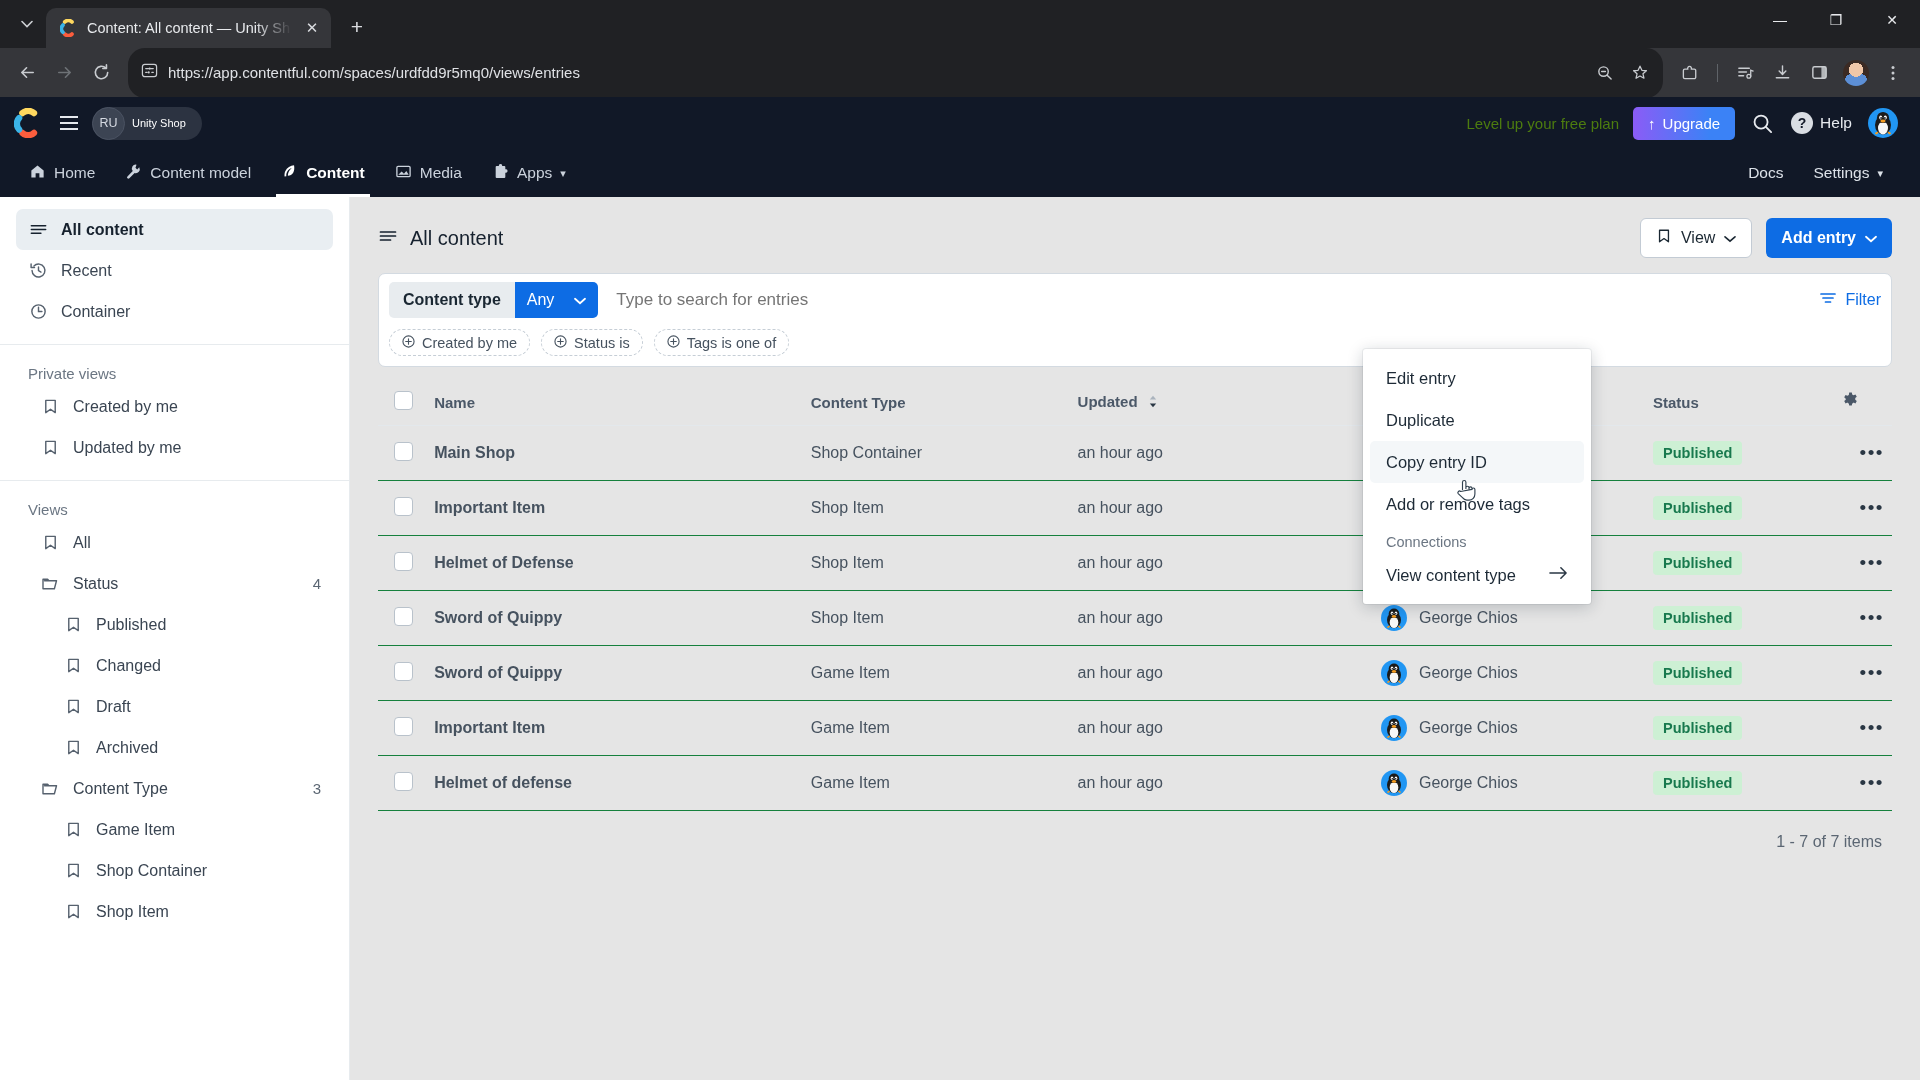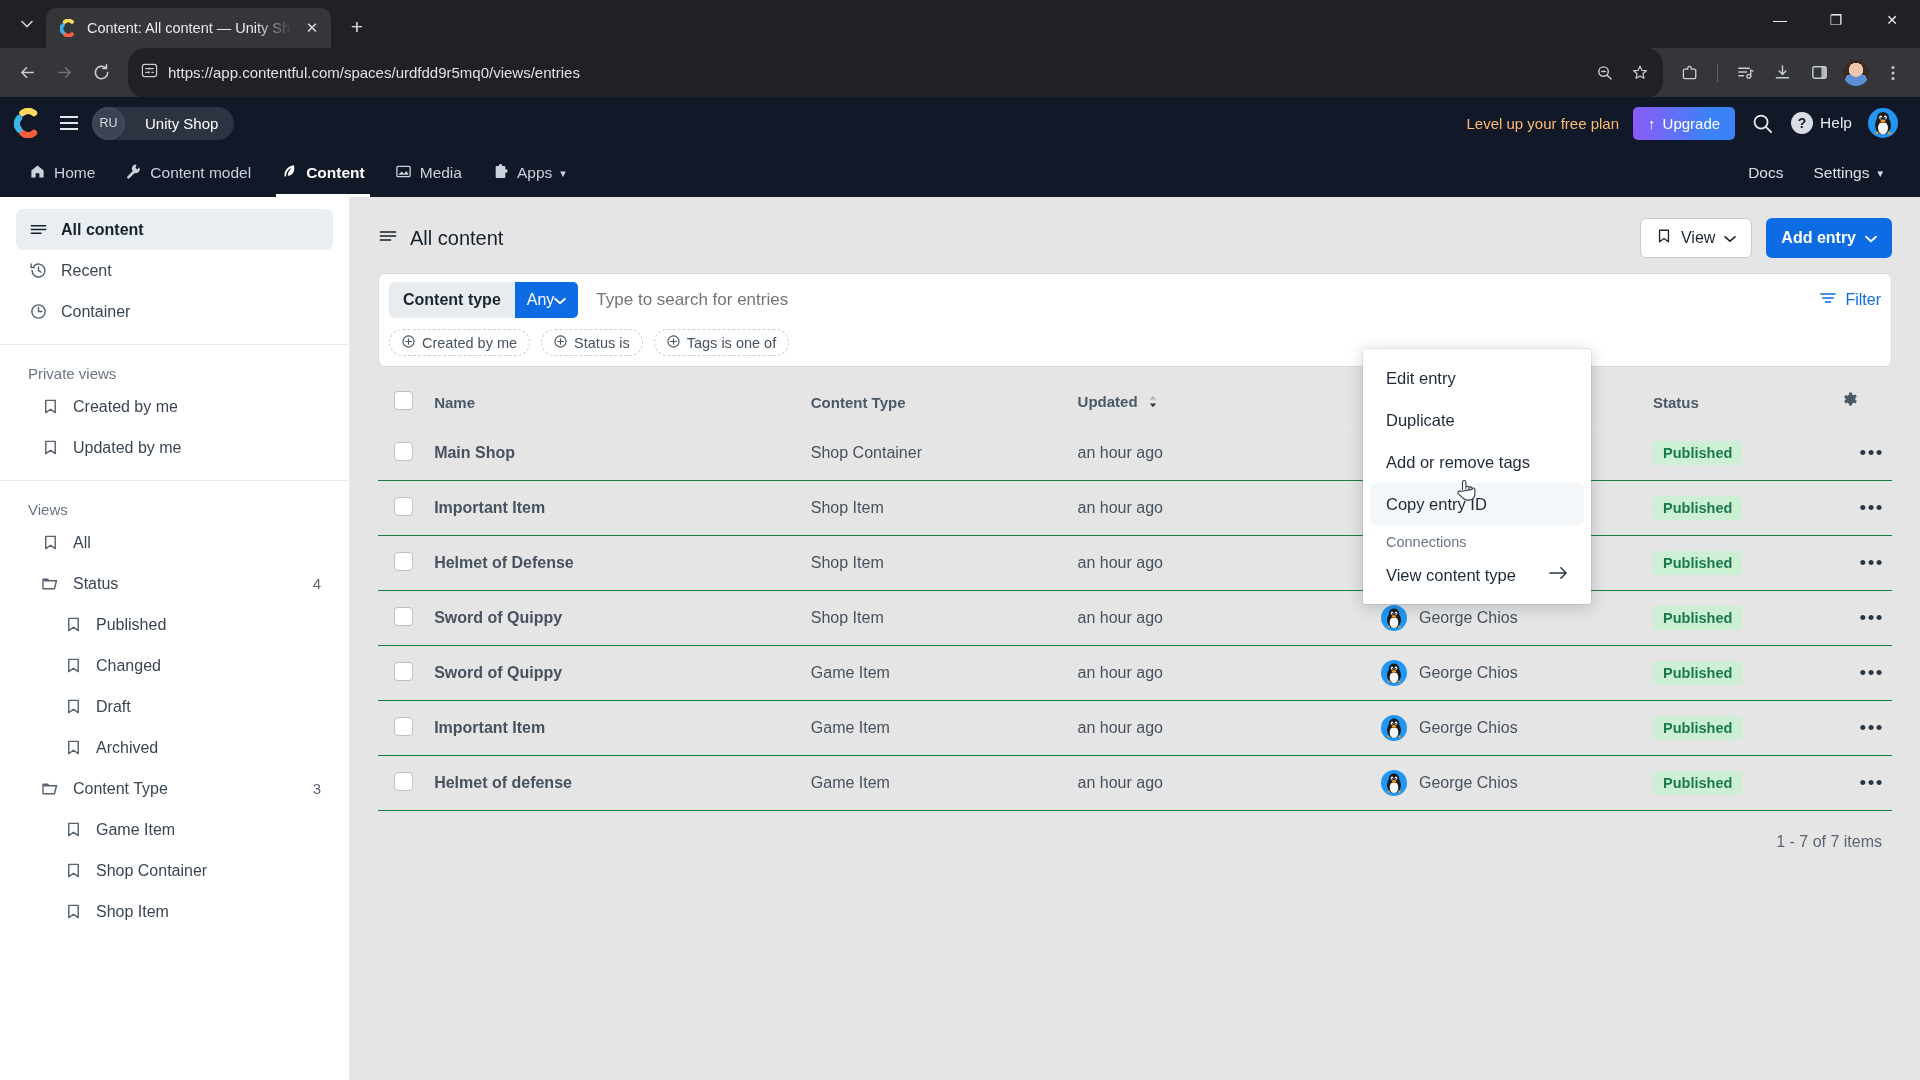--- a/index.html
+++ b/index.html
@@ -96,23 +96,23 @@
   .cf-burger i { display: block; width: 18px; height: 2px; background: #e6e9ee; }
   .space-pill {
     display: flex; align-items: center; height: 33px; border-radius: 17px;
     background: #2c3341; padding-right: 16px;
   }
   .space-avatar {
     width: 33px; height: 33px; border-radius: 50%; background: #3c4453;
     color: #d6dae2; font-size: 12.5px; display: flex; align-items: center;
     justify-content: center; border: 1px solid #4a5262;
   }
-  .space-name { color: #fff; font-size: 15px; margin-left: 20px; white-space: nowrap; }
+  .space-name { color: #fff; font-size: 11px; margin-left: 7px; white-space: nowrap; }
   .topbar-spacer { flex: 1; }
-  .levelup { color: #fdba74; font-size: 15px; margin-right: 14px; white-space: nowrap; }
+  .levelup { color: #4d7c0f; font-size: 15px; margin-right: 14px; white-space: nowrap; }
   .upgrade-btn {
     height: 33px; border-radius: 5px; padding: 0 15px;
     background: linear-gradient(90deg, #8b5cf6 0%, #3b82f6 75%);
     color: #fff; font-size: 15px; display: flex; align-items: center; gap: 7px;
     white-space: nowrap;
   }
   .top-icon-btn {
     width: 38px; height: 38px; display: flex; align-items: center;
     justify-content: center; color: #e7eaef; margin-left: 8px;
   }
@@ -182,21 +182,21 @@
   
   .searchbar {
     margin-top: 12px; border: 1px solid #d3dae1; border-radius: 7px;
     background: #fff; padding: 8px 10px 10px 10px;
   }
   .search-row { display: flex; align-items: center; }
   .ct-pill { display: flex; align-items: stretch; border-radius: 5px; overflow: hidden; }
   .ct-label { background: #e8ecef; color: #1a2732; font-size: 16px; font-weight: bold;
     display: flex; align-items: center; padding: 0 14px; height: 36px; }
   .ct-value { background: #0d6ce4; color: #fff; font-size: 16px; display: flex;
-    align-items: center; gap: 0; padding: 0 12px; height: 36px; }
+    align-items: center; gap: 20px; padding: 0 12px; height: 36px; }
   .search-input { flex: 1; border: none; outline: none; font-size: 17px;
     color: #5b6673; padding-left: 18px; font-family: inherit; background: transparent; }
   .filter-link { display: flex; align-items: center; gap: 8px; color: #0d6ce4;
     font-size: 16px; padding-left: 14px; white-space: nowrap; }
   .chip-row { display: flex; gap: 11px; margin-top: 11px; }
   .chip {
     border: 1px dashed #c6ced6; border-radius: 14px; height: 27px;
     display: flex; align-items: center; gap: 7px; padding: 0 12px;
     font-size: 14.5px; color: #46525f;
   }
@@ -920,22 +920,22 @@
               <td class="col-gear"><span class="dots">•••</span></td>
             </tr>
           </tbody>
         </table>
 
         <div class="pager">1 - 7 of 7 items</div>
 
         <div class="ctx-menu" style="left: 1013px; top: 152px;">
           <div class="ctx-item">Edit entry</div>
           <div class="ctx-item">Duplicate</div>
+          <div class="ctx-item hovered">Copy entry ID</div>
           <div class="ctx-item">Add or remove tags</div>
-          <div class="ctx-item hovered">Copy entry ID</div>
           <div class="ctx-section">Connections</div>
           <div class="ctx-item">
             <span>View content type</span>
             <span class="ctx-arrow">
               <svg width="19" height="14" viewBox="0 0 20 14">
                   <path d="M1 7h17m0 0-5.5-5.5M18 7l-5.5 5.5" stroke="#2a3744" stroke-width="1.6" fill="none" stroke-linecap="round" stroke-linejoin="round"></path>
                 </svg>
             </span>
           </div>
         </div>

